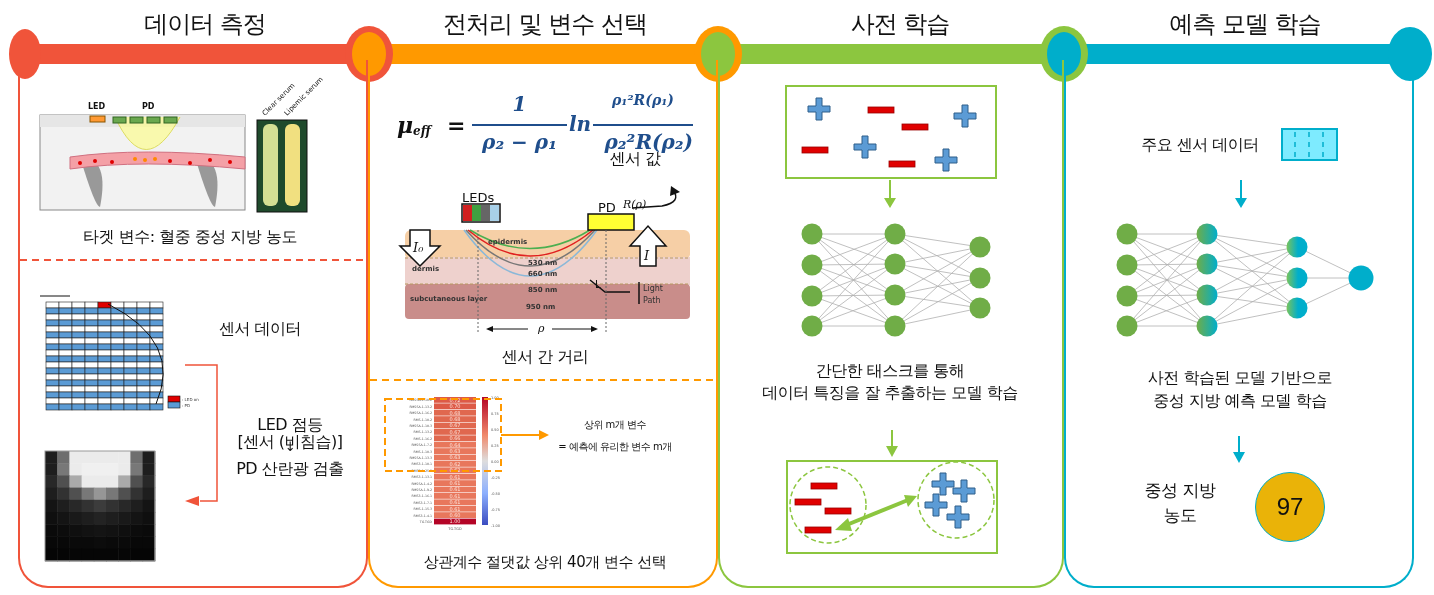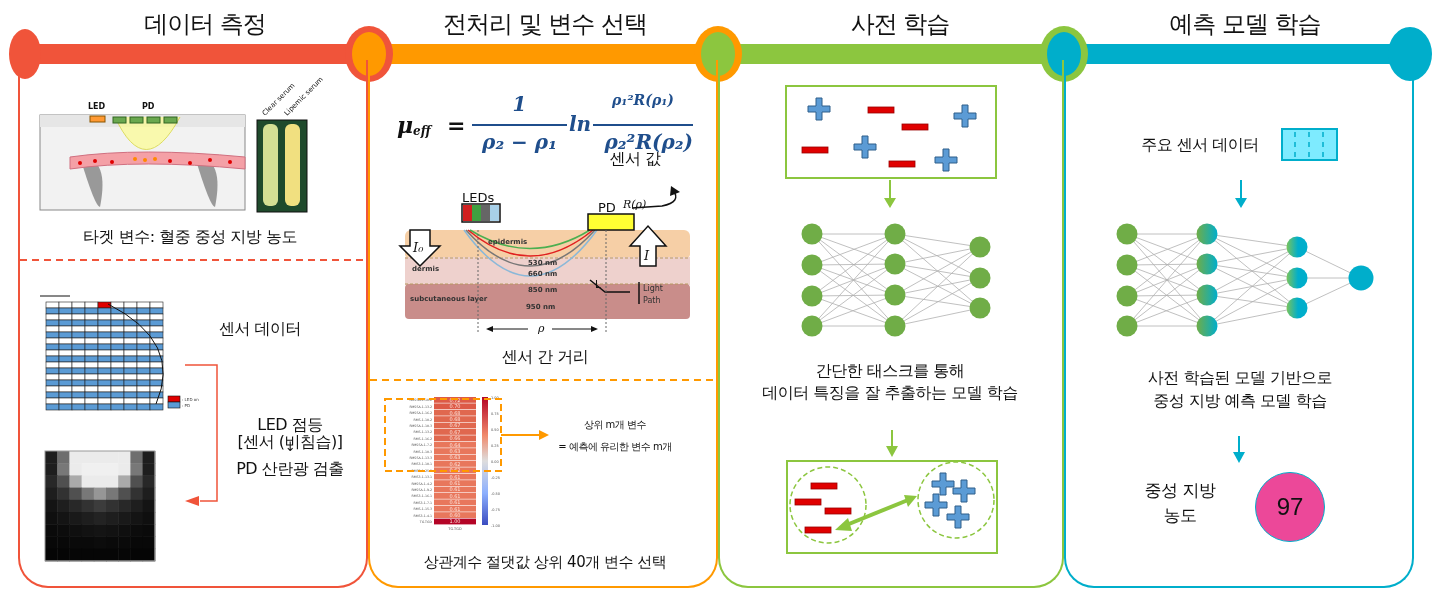--- a/index.html
+++ b/index.html
@@ -676,15 +676,15 @@
 <div class="txt" style="left:1080px;width:320px;top:390px;">중성 지방 예측 모델 학습</div>
 
 <svg width="12" height="30" style="left:1233px;top:436px">
   <line x1="6" y1="0" x2="6" y2="18" stroke="#00AECB" stroke-width="2"></line>
   <polygon points="0,16 12,16 6,27" fill="#00AECB"></polygon>
 </svg>
 
 <div class="txt" style="left:1125px;width:110px;top:480px;font-size:17px;">중성 지방</div>
 <div class="txt" style="left:1125px;width:110px;top:505px;font-size:17px;">농도</div>
 
-<div class="abs" style="left:1255px;top:472px;width:70px;height:70px;border-radius:50%;background:#ec4899;border:1.5px solid #00AECB;display:flex;align-items:center;justify-content:center;">
+<div class="abs" style="left:1255px;top:472px;width:70px;height:70px;border-radius:50%;background:#eab308;border:1.5px solid #00AECB;display:flex;align-items:center;justify-content:center;">
   <span style="font-size:24px;color:#111;font-family:'Liberation Sans',sans-serif;">97</span>
 </div>
 
 </body></html>

